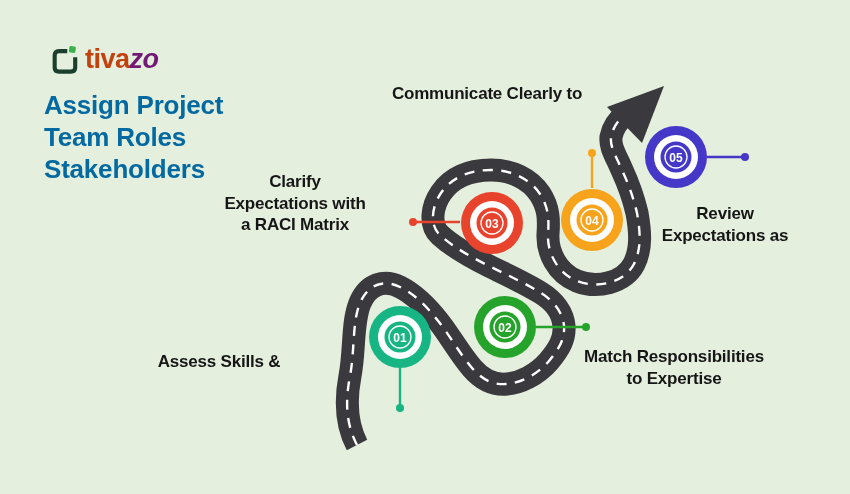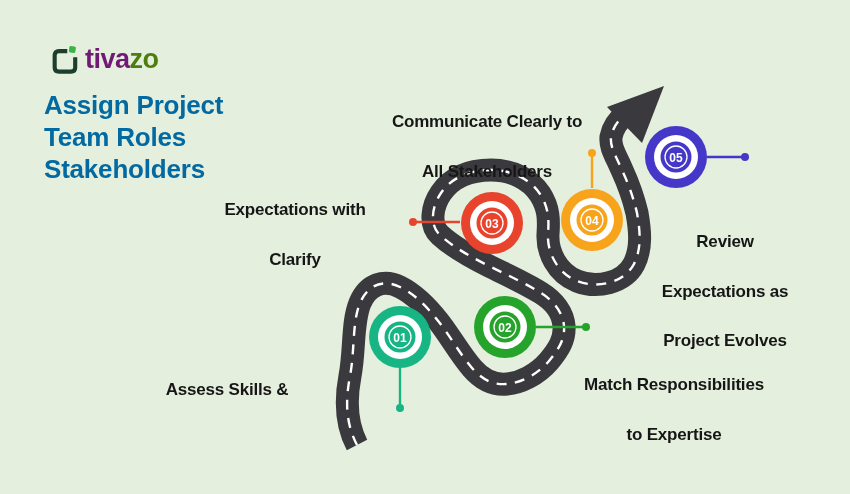--- a/index.html
+++ b/index.html
@@ -14,21 +14,21 @@
   .label{
     position:absolute;
     font-weight:700;
     text-align:center;
     font-size:17px;
     line-height:21.5px;
     color:#161616;
     letter-spacing:-0.2px;
     z-index:3;
   }
-  .label span{display:block;margin-top:28px;}
+  .label span{display:block;}
   #brand{
     position:absolute;left:50px;top:45px;
     display:flex;align-items:center;gap:7px;
     z-index:3;
   }
   #brand .word{
     font-size:27px;font-weight:700;letter-spacing:-0.5px;line-height:27px;
   }
   #title{
     position:absolute;left:44px;top:89px;
@@ -150,48 +150,47 @@
       <text x="676" y="161.5" class="ms-num">05</text>
     </g>
   </svg>
 
   <div id="brand">
     <svg width="28" height="29" viewBox="0 0 30 31">
       <path d="M18.5 6.5 H9.5 Q5 6.5 5 11 V24 Q5 28.5 9.5 28.5 H22.5 Q27 28.5 27 24 V13" fill="none" stroke-width="4.4" stroke-linecap="butt" stroke="#1B3F2C"></path>
       <rect x="20.5" y="1.2" width="7" height="7" rx="1.6" transform="rotate(7 24 4.7)" fill="#3CB34A"></rect>
     </svg>
     <div class="word">
-      <span style="color:#701a75;">tiva</span><span style="color:#4d7c0f;">zo</span>
+      <span style="color:#c2410c;">tiva</span><span style="color:#701a75;font-style:italic;">zo</span>
     </div>
   </div>
 
   <div id="title">
     <span style="display:block;">Assign Project</span>
     <span style="display:block;">Team Roles</span>
     <span style="display:block;">Stakeholders</span>
   </div>
 
-  <div class="label" style="left:112px;top:351px;width:230px;">
+  <div class="label" style="left:104px;top:351px;width:230px;">
     <span>Assess Skills &amp;</span>
   </div>
 
   <div class="label" style="left:549px;top:346px;width:250px;">
     <span>Match Responsibilities</span>
     <span>to Expertise</span>
   </div>
 
   <div class="label" style="left:190px;top:171px;width:210px;">
+    <span>Clarify</span>
     <span>Expectations with</span>
-    <span>Clarify</span>
+    <span>a RACI Matrix</span>
   </div>
 
   <div class="label" style="left:372px;top:83px;width:230px;">
     <span>Communicate Clearly to</span>
-    <span>All Stakeholders</span>
   </div>
 
   <div class="label" style="left:630px;top:203px;width:190px;">
     <span>Review</span>
     <span>Expectations as</span>
-    <span>Project Evolves</span>
   </div>
 
 </div>
 
 </body></html>

